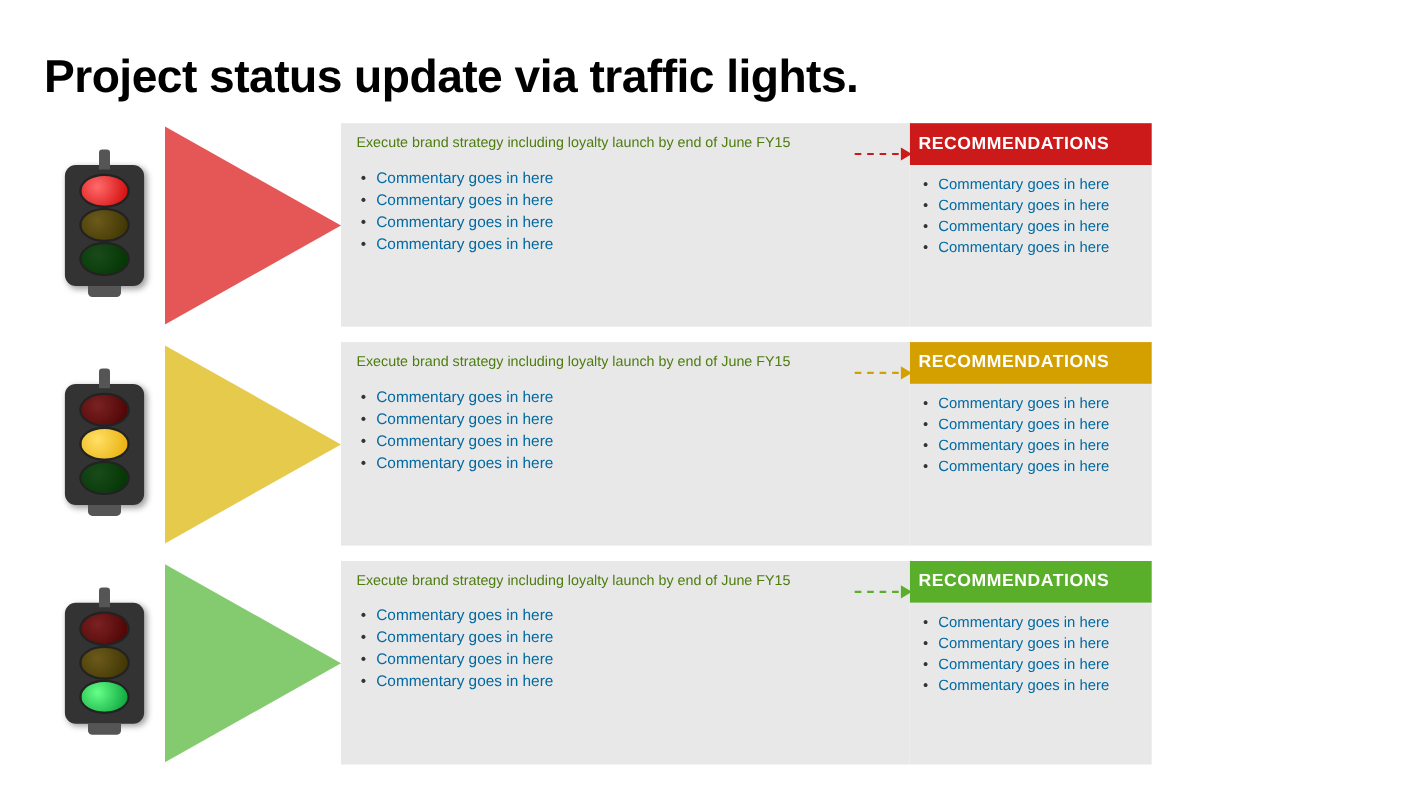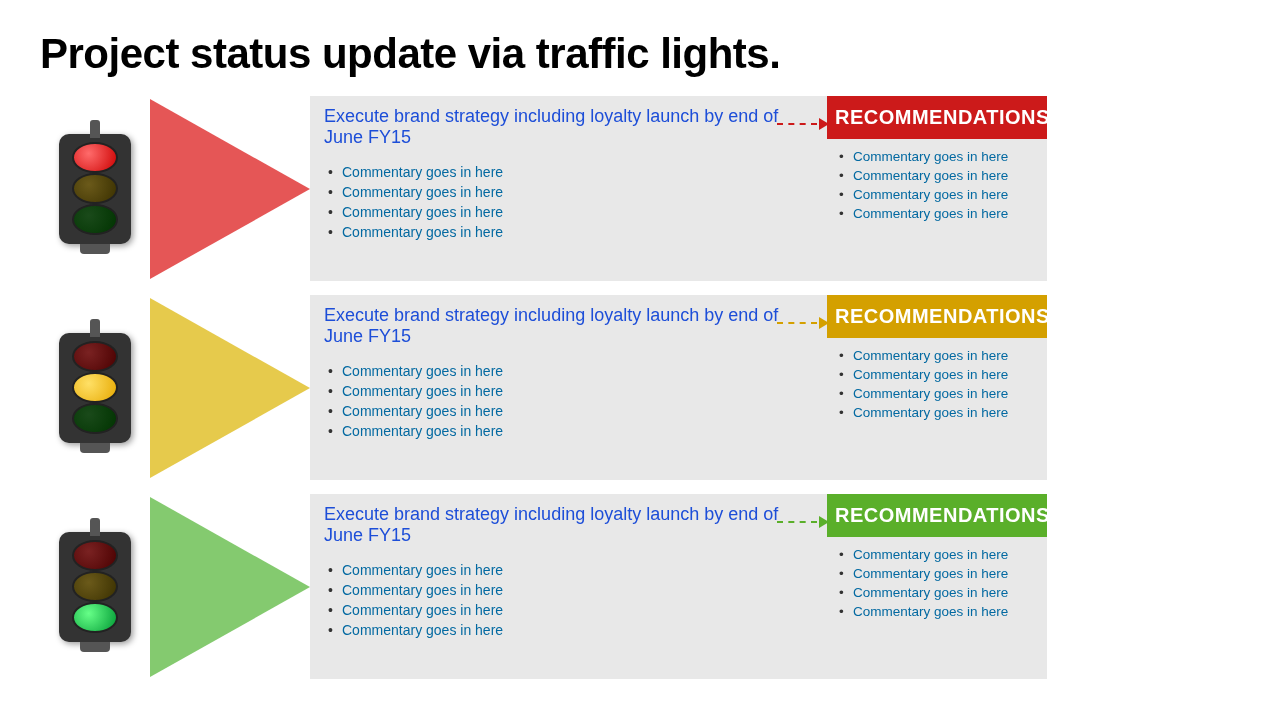--- a/index.html
+++ b/index.html
@@ -6,21 +6,21 @@
     body {
       width: 1280px;
       height: 720px;
       background: #ffffff;
       font-family: Arial, sans-serif;
       overflow: hidden;
     }
     .page {
       width: 1087px;
       height: 720px;
-      padding: 30px 40px 20px 40px;
+      padding: 46px 40px 20px 40px;
       display: flex;
       flex-direction: column;
     }
     .page-title {
       font-size: 42px;
       font-weight: 900;
       color: #000000;
       margin-bottom: 18px;
       letter-spacing: -0.5px;
     }
@@ -122,22 +122,22 @@
     
     .content-box {
       flex: 1;
       background: #e8e8e8;
       display: flex;
       flex-direction: column;
       padding: 10px 14px 10px 14px;
       position: relative;
     }
     .content-title {
-      font-size: 18px;
-      color: #1d4ed8;
+      font-size: 13px;
+      color: #4d7c0f;
       font-weight: normal;
       margin-bottom: 8px;
       padding-bottom: 6px;
     }
     
     .dashed-arrow {
       position: absolute;
       top: 22px;
       right: -2px;
       display: flex;
@@ -175,22 +175,22 @@
 
     
     .rec-box {
       width: 220px;
       display: flex;
       flex-direction: column;
       flex-shrink: 0;
     }
     .rec-header {
       padding: 10px 8px;
-      text-align: right;
-      font-size: 20px;
+      text-align: left;
+      font-size: 16px;
       font-weight: 900;
       color: #ffffff;
       letter-spacing: 0.5px;
     }
     .rec-content {
       background: #e8e8e8;
       flex: 1;
       padding: 8px 8px 8px 8px;
     }
     .rec-content .bullet-list li {

